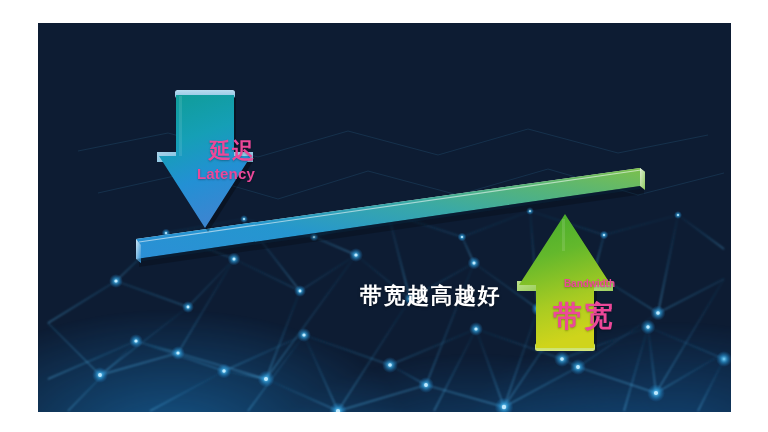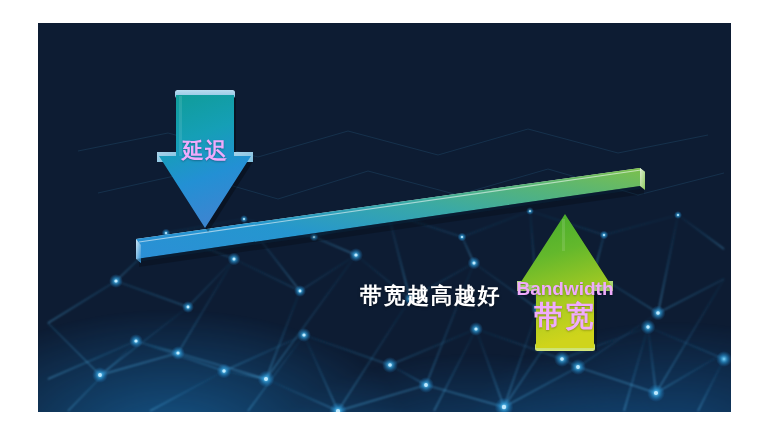--- a/index.html
+++ b/index.html
@@ -60,22 +60,22 @@
     left: 0; top: 0;
     width: 693px; height: 389px;
     pointer-events: none;
   }
 
   
   .arrow-label {
     position: absolute;
     left: 0;
     width: 100%;
-    text-align: center;
-    color: #f0abfc;
+    text-align: right;
+    color: #ec4899;
     text-shadow: 0 1px 2px rgba(0,0,0,0.28);
     line-height: 1.12;
   }
 
   
   #latency-arrow {
     position: absolute;
     left: 117px;
     top: 63px;
     width: 100px;
@@ -97,21 +97,21 @@
   
   #bandwidth-arrow {
     position: absolute;
     left: 477px;
     top: 188px;
     width: 100px;
     height: 145px;
   }
   #bandwidth-arrow .txt-en {
     top: 67px;
-    font-size: 19px;
+    font-size: 10px;
     font-weight: 700;
   }
   #bandwidth-arrow .txt-cn {
     top: 89px;
     font-size: 29px;
     font-weight: 700;
     letter-spacing: 2px;
   }
 
   
@@ -339,20 +339,21 @@
         <rect x="20" y="4" width="60" height="8" rx="2.5" fill="url(#latCap)"></rect>
 
         <path d="M2 66 L22 66 L22 76 L2 76 Z" fill="url(#latWingL)"></path>
         <path d="M78 66 L98 66 L98 76 L78 76 Z" fill="url(#latWingL)"></path>
 
         <path d="M21 9 L79 9 L79 70 L96 70 L50 142 L4 70 L21 70 Z" fill="url(#latGrad)"></path>
 
         <path d="M24 10 L27 10 L27 70 L24 70 Z" fill="#ffffff" opacity="0.10"></path>
       </svg>
       <div class="arrow-label txt-cn">延迟</div>
+      <div class="arrow-label txt-en">Latency</div>
     </div>
 
     <div id="bandwidth-arrow">
       <svg width="100" height="145" viewBox="0 0 100 145" style="position:absolute;left:0;top:0;">
         <defs>
           <linearGradient id="bwGrad" x1="0" y1="0" x2="0.2" y2="1">
             <stop offset="0%" stop-color="#44ab2d"></stop>
             <stop offset="35%" stop-color="#63b82c"></stop>
             <stop offset="72%" stop-color="#a8cb22"></stop>
             <stop offset="100%" stop-color="#cfd41b"></stop>

